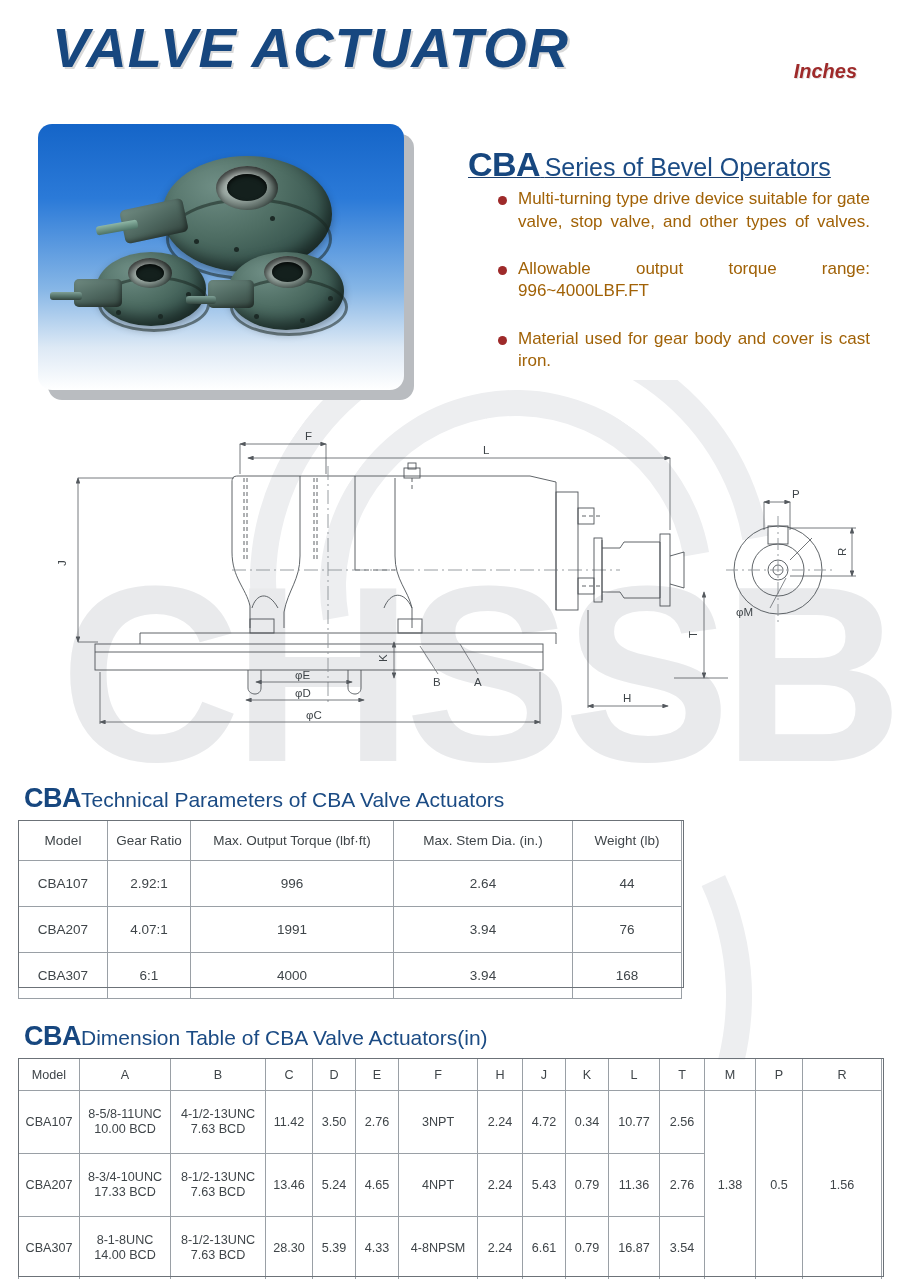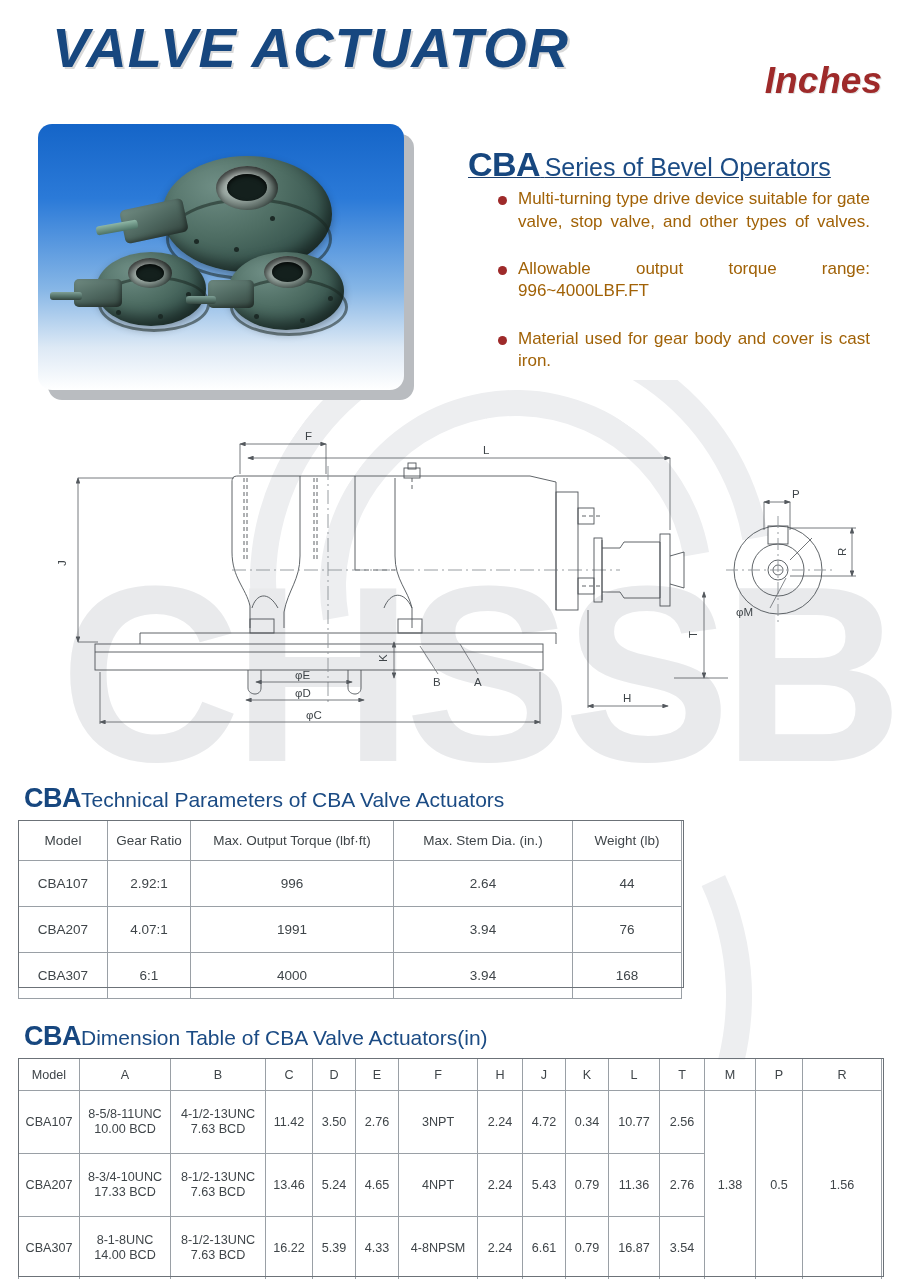--- a/index.html
+++ b/index.html
@@ -31,22 +31,22 @@
   
   .main-title{
     position:absolute;left:52px;top:16px;
     font-size:55px;font-weight:bold;font-style:italic;
     letter-spacing:1px;color:#17477f;white-space:nowrap;
     transform:scaleX(1.02);transform-origin:left center;
     text-shadow:2px 2px 0 rgba(120,120,120,.28);
     z-index:3;
   }
   .unit-badge{
-    position:absolute;right:18px;top:60px;
-    font-size:37px;font-weight:bold;font-style:italic;
+    position:absolute;right:43px;top:60px;
+    font-size:20px;font-weight:bold;font-style:italic;
     color:#9e2a2a;white-space:nowrap;z-index:3;
     text-shadow:1px 1px 0 rgba(140,140,140,.25);
   }
 
   
   .photo-wrap{position:absolute;left:38px;top:124px;width:366px;height:266px;z-index:3;}
   .photo-shadow{
     position:absolute;left:10px;top:10px;width:366px;height:266px;
     background:#b9bcc0;border-radius:14px;
   }
@@ -455,21 +455,21 @@
   <tr>
     <td class="rowcell">CBA307</td>
     <td class="rowcell two-line">
       <div>8-1-8UNC</div>
       <div>14.00 BCD</div>
     </td>
     <td class="rowcell two-line">
       <div>8-1/2-13UNC</div>
       <div>7.63 BCD</div>
     </td>
-    <td class="rowcell">16.22</td>
+    <td class="rowcell">28.30</td>
     <td class="rowcell">5.39</td>
     <td class="rowcell">4.33</td>
     <td class="rowcell">4-8NPSM</td>
     <td class="rowcell">2.24</td>
     <td class="rowcell">6.61</td>
     <td class="rowcell">0.79</td>
     <td class="rowcell">16.87</td>
     <td class="rowcell">3.54</td>
   </tr>
 </tbody>

